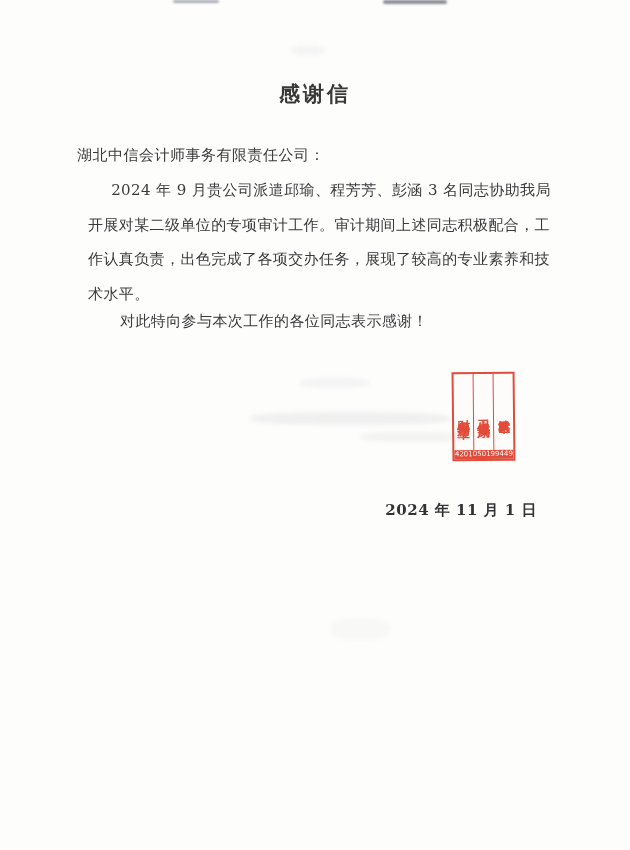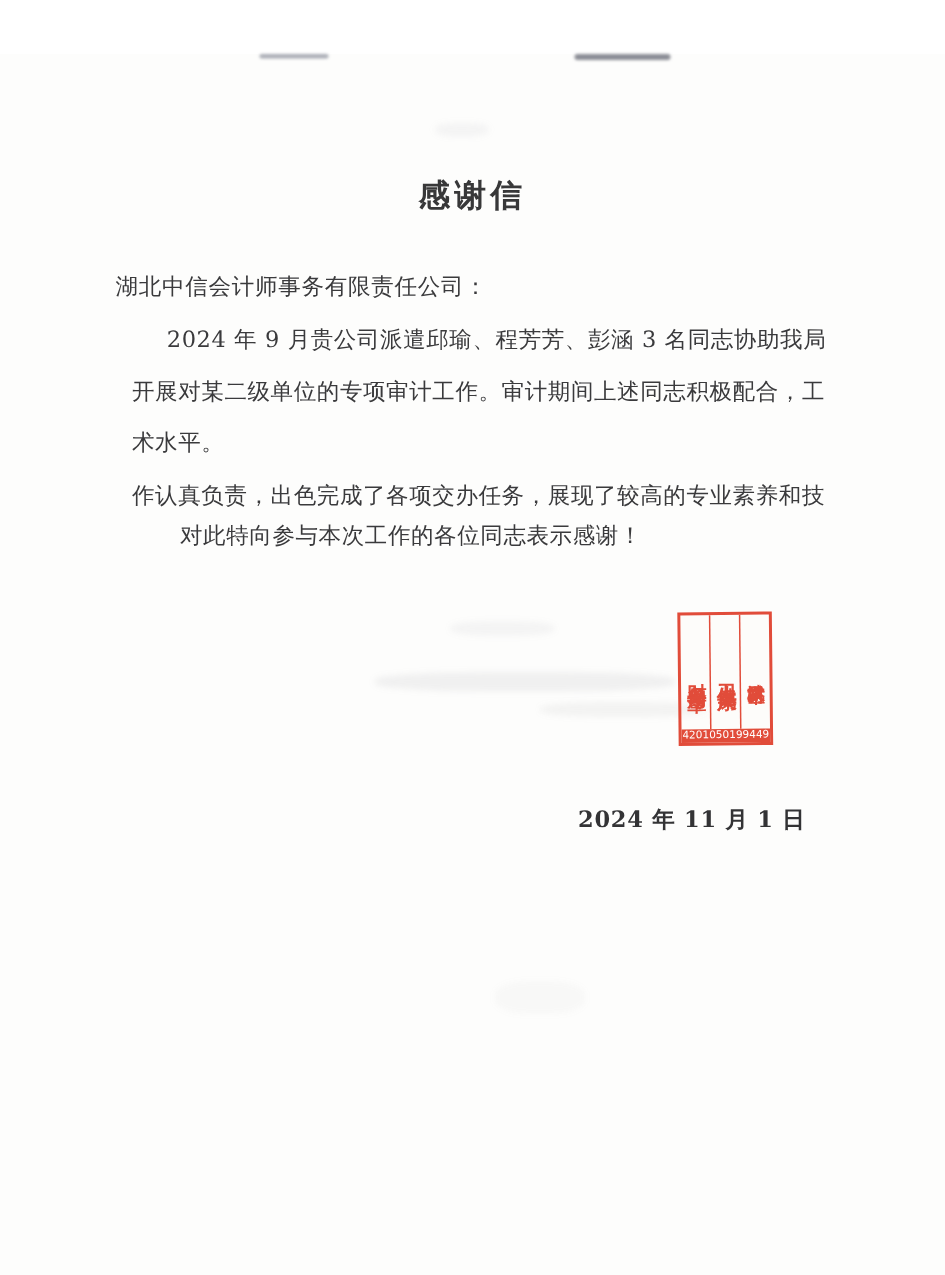--- a/index.html
+++ b/index.html
@@ -7,21 +7,20 @@
   body {
     font-family: "DejaVu Serif", "Liberation Serif", serif;
     width: 630px; height: 850px;
     position: relative;
     overflow: hidden;
   }
   .page {
     position: absolute; inset: 0;
     background: #fdfdfc;
     color: var(--ink-color, #3a3a3c);
-    margin-top: 36px;
   }
 
   
   .scan-streak {
     position: absolute;
     border-radius: 2px;
     filter: blur(1px);
   }
   .streak-a { left: 173px; top: 0; width: 46px; height: 3px; background: rgba(70,78,98,0.45); }
   .streak-b { left: 383px; top: 0; width: 64px; height: 4px; background: rgba(45,50,65,0.55); }
@@ -130,22 +129,22 @@
   <div class="smudge smudge-4"></div>
   <div class="smudge smudge-5"></div>
 
   <div class="doc-title">感谢信</div>
 
   <div class="salutation">湖北中信会计师事务有限责任公司：</div>
 
   <div class="para1">
     <div class="line">2024 年 9 月贵公司派遣邱瑜、程芳芳、彭涵 3 名同志协助我局</div>
     <div class="line">开展对某二级单位的专项审计工作。审计期间上述同志积极配合，工</div>
+    <div class="line">作认真负责，出色完成了各项交办任务，展现了较高的专业素养和技</div>
     <div class="line">术水平。</div>
-    <div class="line">作认真负责，出色完成了各项交办任务，展现了较高的专业素养和技</div>
   </div>
 
   <div class="para2">对此特向参与本次工作的各位同志表示感谢！</div>
 
   <div class="stamp">
     <div class="stamp-cols">
       <div class="stamp-col col-five">财务专用章</div>
       <div class="stamp-col col-five">卫生健康局</div>
       <div class="stamp-col col-six">武汉市硚口区</div>
     </div>

